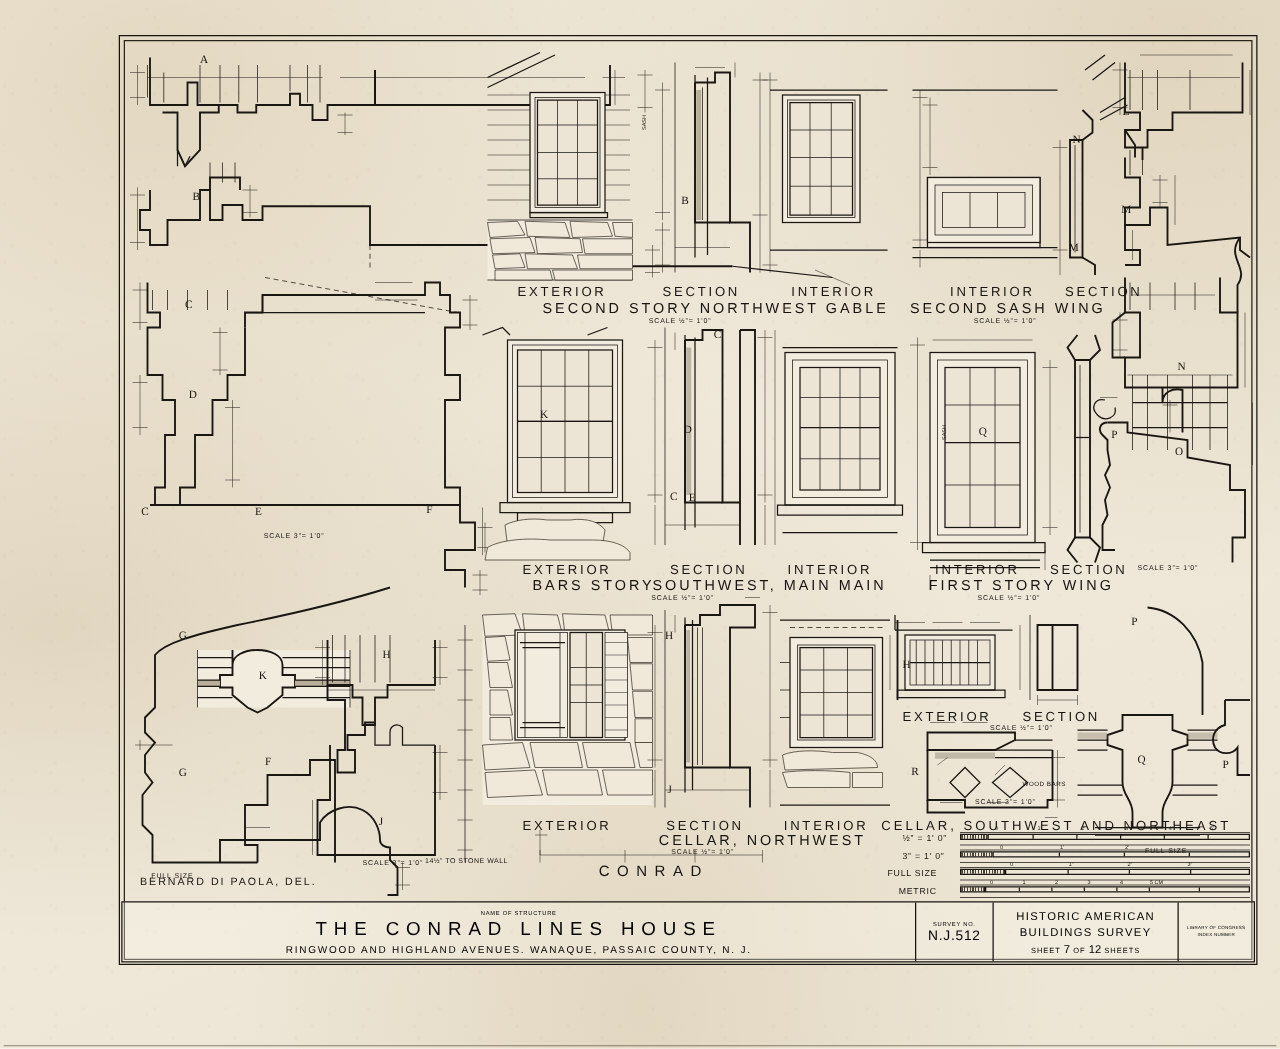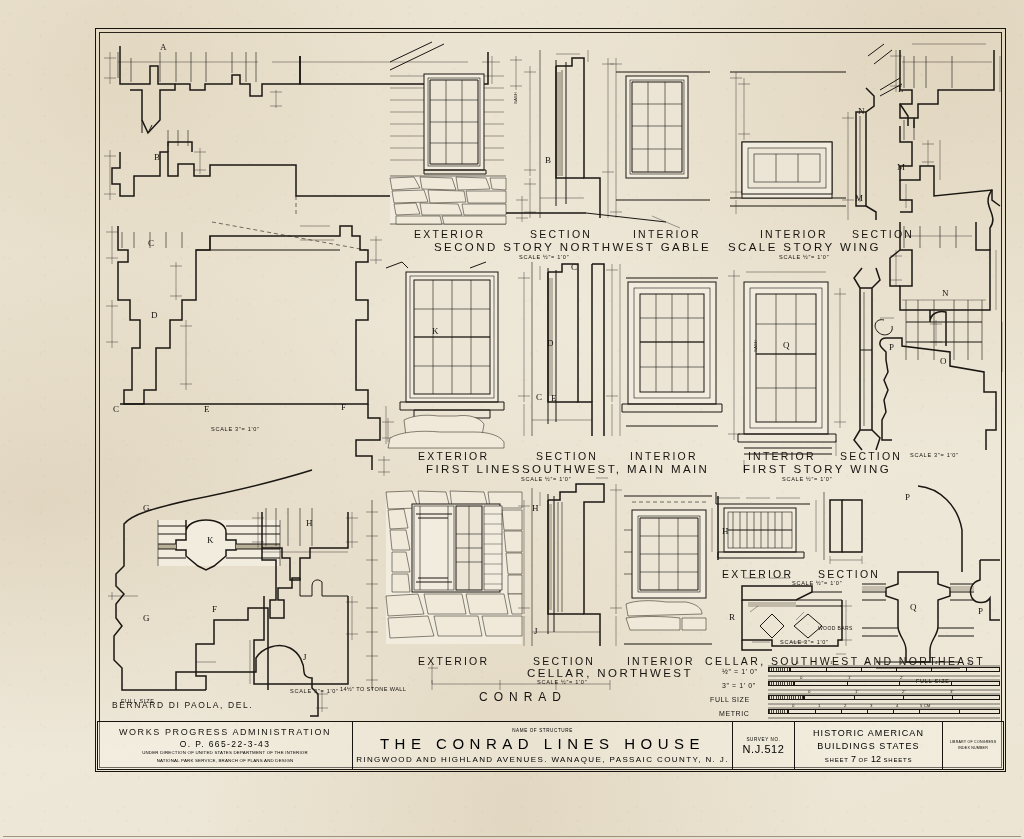--- a/index.html
+++ b/index.html
@@ -530,27 +530,27 @@
   <div class="lbl key" style="left:729px;top:612px">R</div>
 
   <div class="lbl vw" style="left:414px;top:228px">EXTERIOR</div>
   <div class="lbl vw" style="left:530px;top:228px">SECTION</div>
   <div class="lbl vw" style="left:633px;top:228px">INTERIOR</div>
   <div class="lbl grp" style="left:434px;top:241px">SECOND STORY NORTHWEST GABLE</div>
   <div class="lbl scl" style="left:519px;top:254px">SCALE  ½”= 1'0”</div>
 
   <div class="lbl vw" style="left:760px;top:228px">INTERIOR</div>
   <div class="lbl vw" style="left:852px;top:228px">SECTION</div>
-  <div class="lbl grp" style="left:728px;top:241px">SCALE STORY WING</div>
+  <div class="lbl grp" style="left:728px;top:241px">SECOND SASH WING</div>
   <div class="lbl scl" style="left:779px;top:254px">SCALE  ½”= 1'0”</div>
 
   <div class="lbl vw" style="left:418px;top:450px">EXTERIOR</div>
   <div class="lbl vw" style="left:536px;top:450px">SECTION</div>
   <div class="lbl vw" style="left:630px;top:450px">INTERIOR</div>
-  <div class="lbl grp" style="left:426px;top:463px">FIRST LINES</div>
+  <div class="lbl grp" style="left:426px;top:463px">BARS STORY</div>
   <div class="lbl grp" style="left:522px;top:463px">SOUTHWEST, MAIN MAIN</div>
   <div class="lbl scl" style="left:521px;top:476px">SCALE  ½”= 1'0”</div>
 
   <div class="lbl vw" style="left:748px;top:450px">INTERIOR</div>
   <div class="lbl vw" style="left:840px;top:450px">SECTION</div>
   <div class="lbl grp" style="left:743px;top:463px">FIRST STORY WING</div>
   <div class="lbl scl" style="left:782px;top:476px">SCALE  ½”= 1'0”</div>
 
   <div class="lbl vw" style="left:418px;top:655px">EXTERIOR</div>
   <div class="lbl vw" style="left:533px;top:655px">SECTION</div>
@@ -626,38 +626,32 @@
   <div class="lbl dim" style="left:902px;top:689px">2”</div>
   <div class="lbl dim" style="left:950px;top:689px">3”</div>
   <div class="lbl dim" style="left:792px;top:703px">0</div>
   <div class="lbl dim" style="left:818px;top:703px">1</div>
   <div class="lbl dim" style="left:844px;top:703px">2</div>
   <div class="lbl dim" style="left:870px;top:703px">3</div>
   <div class="lbl dim" style="left:896px;top:703px">4</div>
   <div class="lbl dim" style="left:920px;top:703px">5 CM</div>
 
   <div id="tb">
-    <div class="tbc1">
-      <div class="t-wpa">WORKS   PROGRESS   ADMINISTRATION</div>
-      <div class="t-op">O. P.  665-22-3-43</div>
-      <div class="t-sub">UNDER DIRECTION OF UNITED STATES DEPARTMENT OF THE INTERIOR</div>
-      <div class="t-sub">NATIONAL PARK SERVICE, BRANCH OF PLANS AND DESIGN</div>
-    </div>
     <div class="tbc2">
       <div class="t-nos">NAME OF STRUCTURE</div>
       <div class="t-name">THE   CONRAD   LINES   HOUSE</div>
       <div class="t-addr">RINGWOOD  AND  HIGHLAND  AVENUES.  WANAQUE,  PASSAIC  COUNTY,  N. J.</div>
     </div>
     <div class="tbc3">
       <div class="t-nos">SURVEY NO.</div>
       <div class="t-sv">N.J.512</div>
     </div>
     <div class="tbc4">
       <div class="t-has">HISTORIC AMERICAN</div>
-      <div class="t-has">BUILDINGS STATES</div>
+      <div class="t-has">BUILDINGS SURVEY</div>
       <div class="t-sh">
         <span>SHEET</span>
         <b>7</b>
         <span>OF</span>
         <b>12</b>
         <span>SHEETS</span>
       </div>
     </div>
     <div class="tbc5">
       <div class="t-lc">LIBRARY OF CONGRESS</div>

